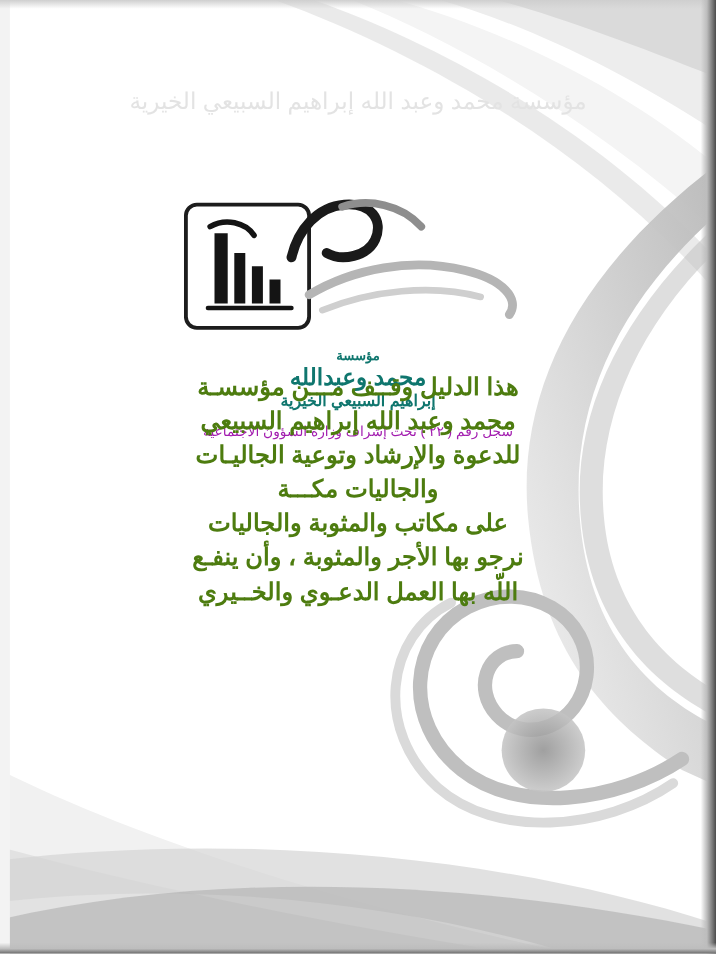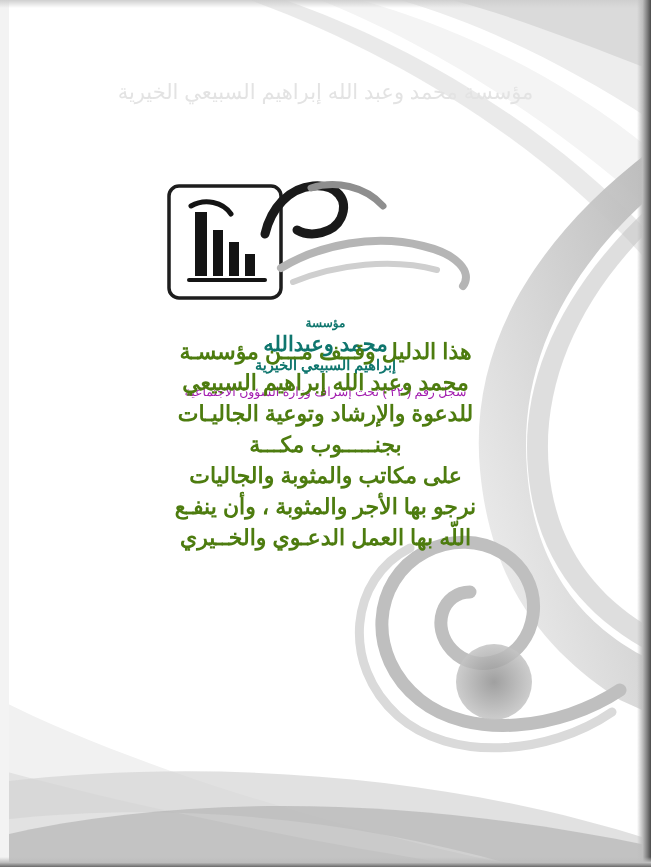--- a/index.html
+++ b/index.html
@@ -210,21 +210,21 @@
       <div style="font-size:14.5px;font-weight:bold;line-height:18px;">إبراهيم السبيعي الخيرية</div>
     </div>
 
     <div class="logo-registry">سجل رقم ( ٢٢ ) تحت إشراف وزارة الشؤون الاجتماعية</div>
   </div>
 
   <div class="dedication">
     <div class="ded-line spaced">هذا الدليل وقــف مـــن مؤسسـة</div>
     <div class="ded-line">محمد وعبد الله إبراهيم السبيعي</div>
     <div class="ded-line">للدعوة والإرشاد وتوعية الجاليـات</div>
-    <div class="ded-line spaced">بجنـــــوب مكـــة</div>
+    <div class="ded-line spaced">والجاليات مكـــة</div>
     <div class="ded-line">على مكاتب والمثوبة والجاليات</div>
     <div class="ded-line">نرجو بها الأجر والمثوبة ، وأن ينفـع</div>
     <div class="ded-line">اللّه بها العمل الدعـوي والخــيري</div>
   </div>
 
   <div class="edge-shadow-top"></div>
   <div class="edge-shadow-right"></div>
   <div class="edge-shadow-bottom"></div>
 
 </div>

